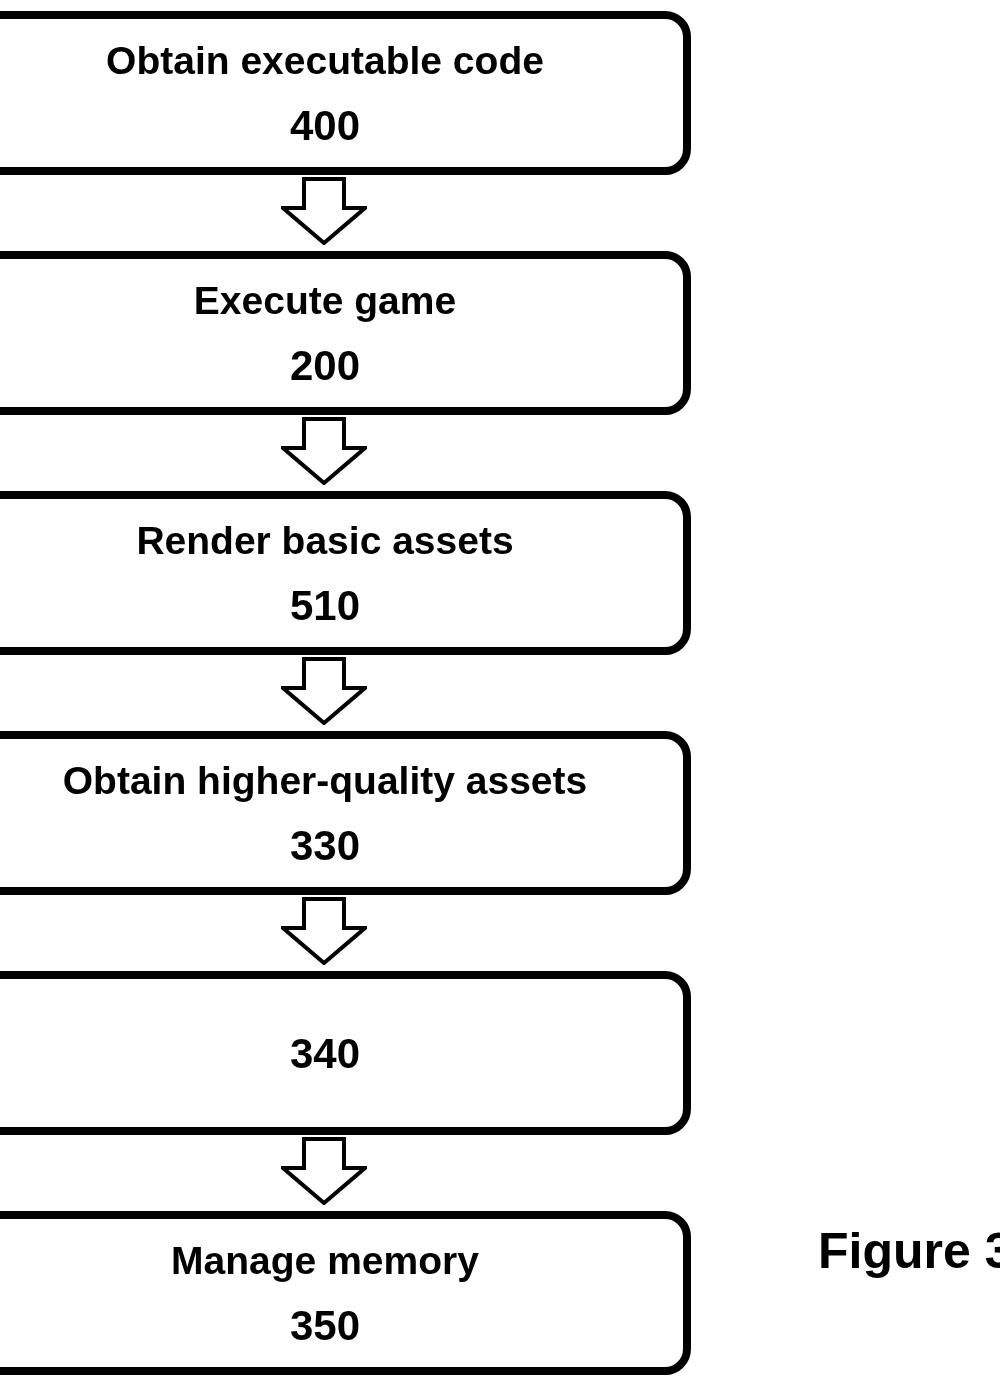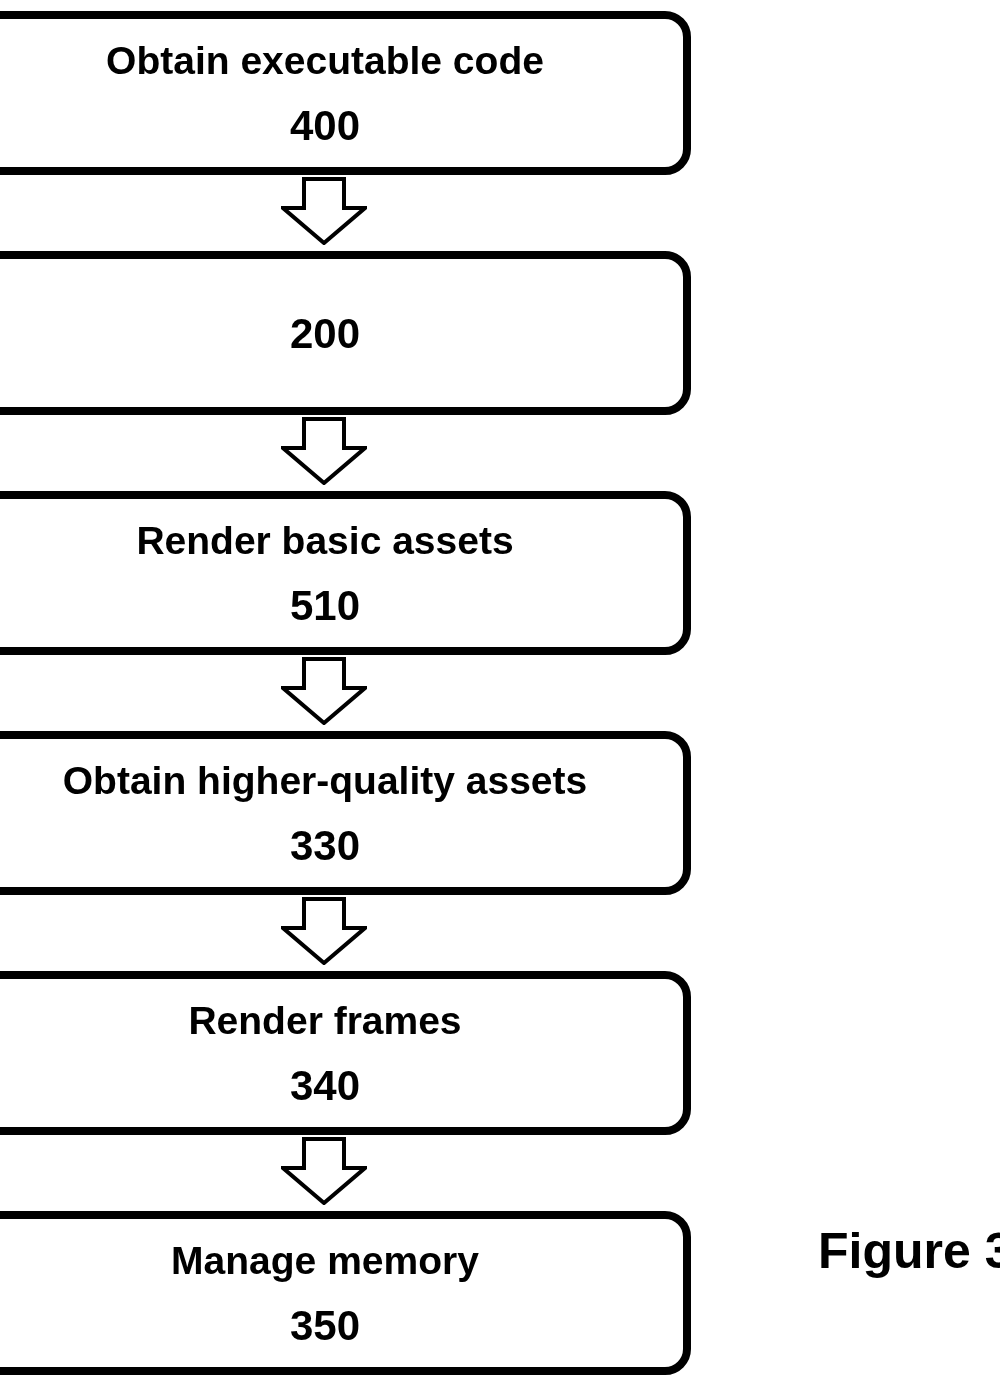--- a/index.html
+++ b/index.html
@@ -80,20 +80,21 @@
       <div class="box-label">Obtain executable code</div>
       <div class="box-number">400</div>
     </div>
     <div class="arrow-wrap">
       <svg width="86" height="68" viewBox="0 0 86 68">
         <polygon points="23,2 63,2 63,31 84,31 43,66 2,31 23,31" fill="#ffffff" stroke="#000000" stroke-width="4" stroke-linejoin="miter"></polygon>
       </svg>
     </div>
 
     <div class="flow-box">
+      <div class="box-label">Execute game</div>
       <div class="box-number">200</div>
     </div>
     <div class="arrow-wrap">
       <svg width="86" height="68" viewBox="0 0 86 68">
         <polygon points="23,2 63,2 63,31 84,31 43,66 2,31 23,31" fill="#ffffff" stroke="#000000" stroke-width="4" stroke-linejoin="miter"></polygon>
       </svg>
     </div>
 
     <div class="flow-box">
       <div class="box-label">Render basic assets</div>
@@ -109,21 +110,20 @@
       <div class="box-label">Obtain higher-quality assets</div>
       <div class="box-number">330</div>
     </div>
     <div class="arrow-wrap">
       <svg width="86" height="68" viewBox="0 0 86 68">
         <polygon points="23,2 63,2 63,31 84,31 43,66 2,31 23,31" fill="#ffffff" stroke="#000000" stroke-width="4" stroke-linejoin="miter"></polygon>
       </svg>
     </div>
 
     <div class="flow-box">
-      <div class="box-label">Render frames</div>
       <div class="box-number">340</div>
     </div>
     <div class="arrow-wrap">
       <svg width="86" height="68" viewBox="0 0 86 68">
         <polygon points="23,2 63,2 63,31 84,31 43,66 2,31 23,31" fill="#ffffff" stroke="#000000" stroke-width="4" stroke-linejoin="miter"></polygon>
       </svg>
     </div>
 
     <div class="flow-box">
       <div class="box-label">Manage memory</div>

